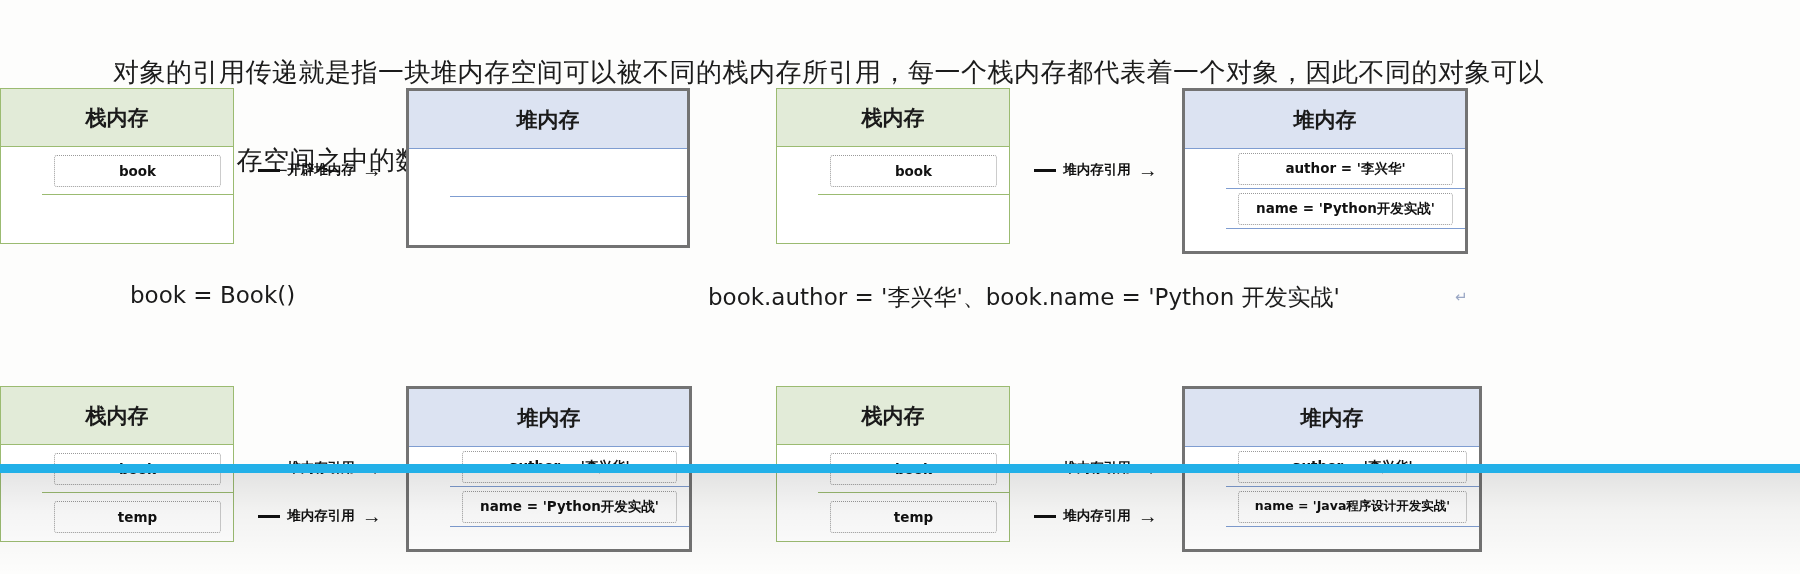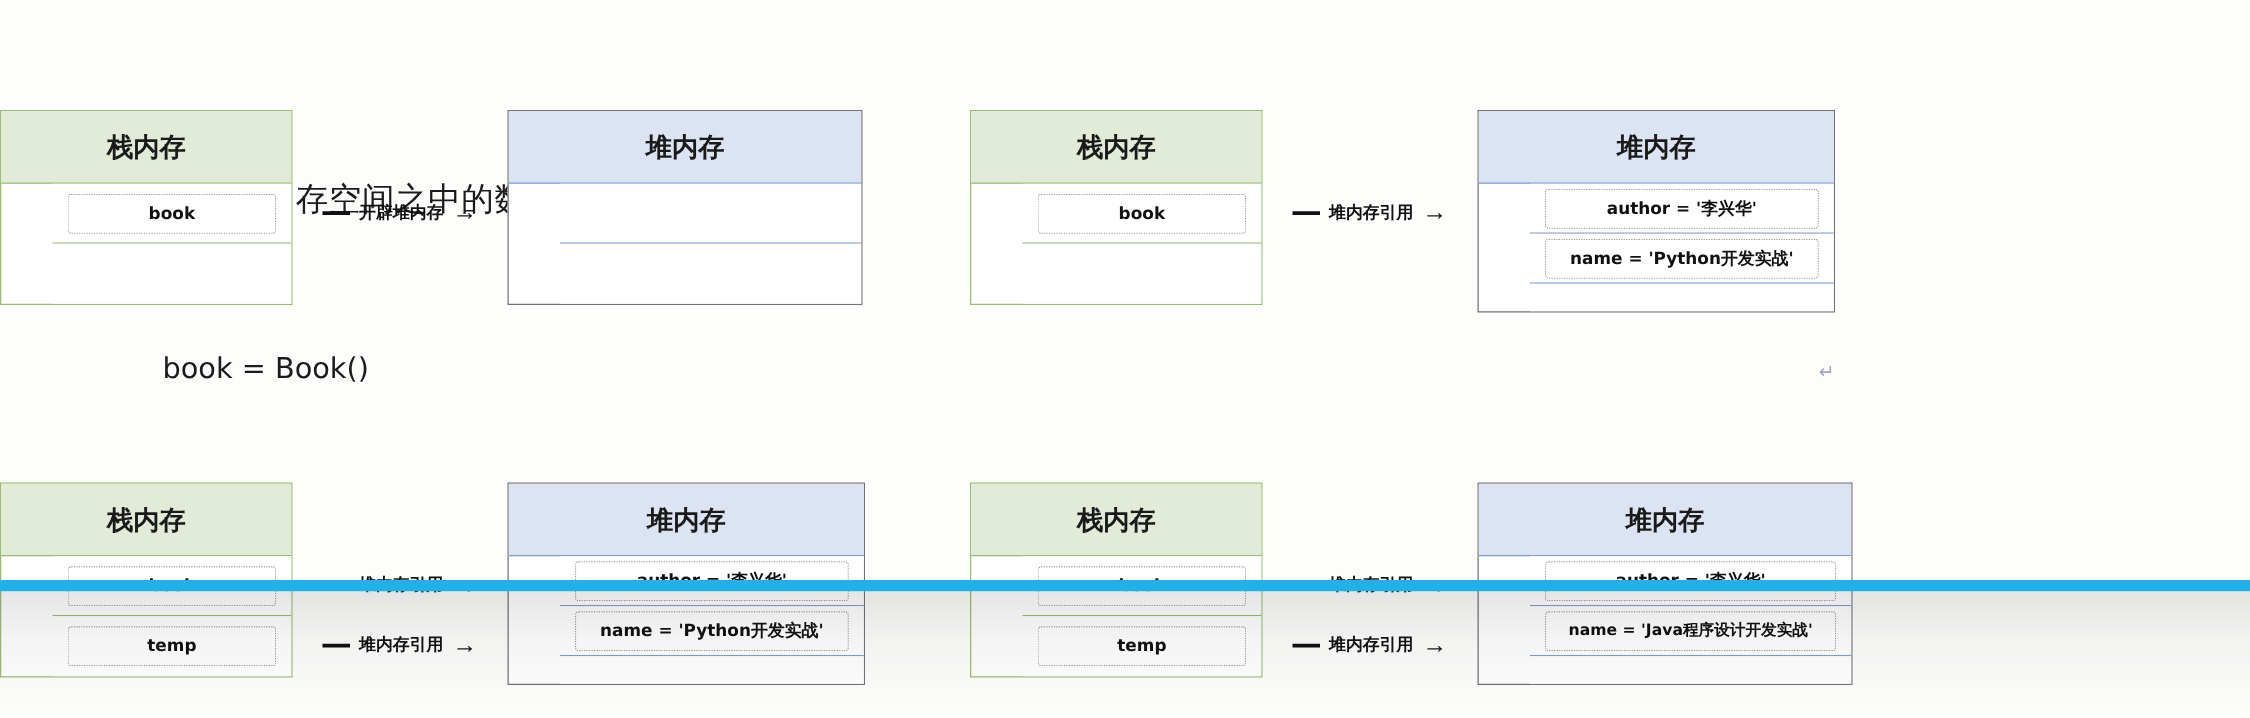--- a/index.html
+++ b/index.html
@@ -80,21 +80,21 @@
   .membox{
     box-sizing:border-box;
     background:#ffffff;
     flex:none;
   }
   .membox.stack{
     border:1px solid #9bbb71;
     width:234px;
   }
   .membox.heap{
-    border:1px solid #737373;
+    border:3px solid #737373;
     width:284px;
   }
 
   .mem-header{
     height:58px;
     display:flex;
     align-items:center;
     justify-content:center;
     font-size:21px;
     font-weight:bold;
@@ -210,21 +210,21 @@
     z-index:39;
     pointer-events:none;
   }
 </style>
 </head>
 <body>
 
 <div id="page">
 
   <div class="para">
-    <span class="indent"></span><br>
+    <span class="indent"></span><span>对象的引用传递就是指一块堆内存空间可以被不同的栈内存所引用，每一个栈内存都代表着一个对象，因此不同的对象可以</span><br>
     <span>修改同一个堆内存空间之中的数据。</span><span class="caret"></span><span class="pilcrow">↵</span>
   </div>
 
   <div class="diagrams">
 
     <div class="drow">
 
       <div class="dcell left">
         <div class="diagram" style="padding-left:0px;">
           <div class="membox stack">
@@ -274,20 +274,21 @@
             <div class="mem-header">堆内存</div>
             <div class="mem-slot" style="height:40px;">
               <div class="chip">author = '李兴华'</div>
             </div>
             <div class="mem-slot" style="height:40px;">
               <div class="chip">name = 'Python开发实战'</div>
             </div>
             <div class="mem-slot empty" style="height:22px;"></div>
           </div>
         </div>
+        <div class="caption" style="left:-52px;">book.author = '李兴华'、book.name = 'Python 开发实战'</div>
         <div class="caption" style="left:695px;font-size:15px;color:#9aa7c4;top:200px;">↵</div>
       </div>
     </div>
 
     <div class="drow second" style="margin-top:63px;">
 
       <div class="dcell left">
         <div class="diagram" style="padding-left:0px;">
           <div class="membox stack">
             <div class="mem-header">栈内存</div>

